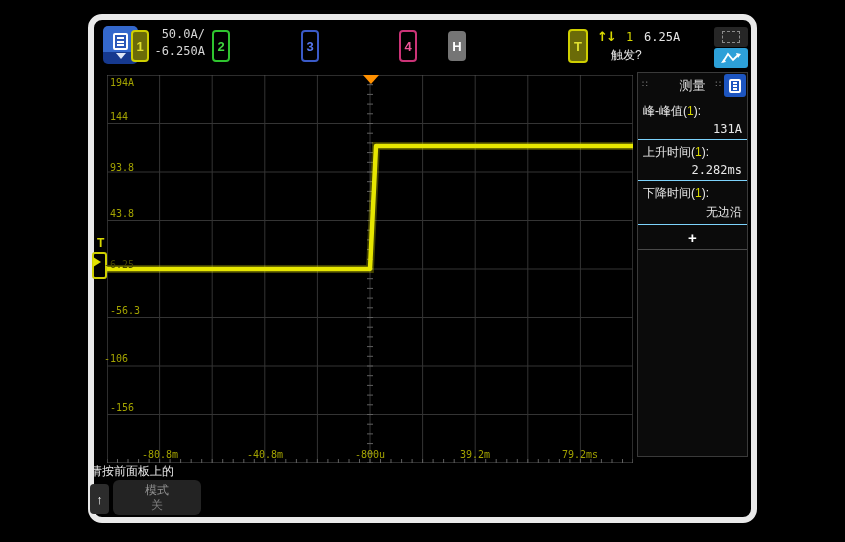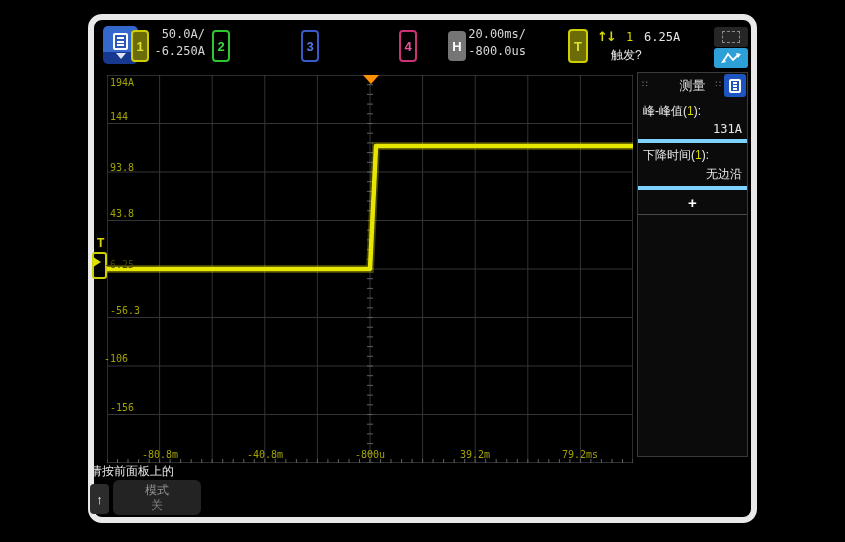--- a/index.html
+++ b/index.html
@@ -52,21 +52,21 @@
              border-bottom:5px solid transparent;border-left:8px solid #e0e000;}
   
   .panel{position:absolute;left:637px;top:72px;width:111px;height:385px;box-sizing:border-box;
          background:#0b0b0b;border:1px solid #3a3a3a;color:#e8e8e8;font-size:12px;}
   .panel-hd{position:relative;height:26px;display:flex;align-items:center;justify-content:center;color:#dcdcdc;font-size:13px;}
   .grip{position:absolute;top:6px;color:#8a8a8a;font-size:9px;letter-spacing:0;}
   .grip.l{left:4px;} .grip.r{right:26px;}
   .panel-menu{position:absolute;right:1px;top:1px;width:22px;height:23px;background:#1d55c0;border-radius:3px;
               display:flex;align-items:center;justify-content:center;}
   .doc-icon.sm{width:12px;height:14px;border-width:2px;background:#1d55c0;margin-top:0;}
-  .mi{padding:4px 5px 3px 5px;border-bottom:4px solid #7dd3fc;}
+  .mi{padding:4px 5px 3px 5px;border-bottom:1px solid #7dd3fc;}
   .mi .lab{white-space:nowrap;}
   .mi .val{text-align:right;margin-top:2px;}
   .yel{color:#d8d800;}
   .add-row{height:24px;display:flex;align-items:center;justify-content:center;border-bottom:1px solid #4a4a4a;
            color:#fff;font:bold 15px "Liberation Sans",sans-serif;}
   
   .menu-title{position:absolute;left:90px;top:463px;color:#e8e8e8;font-size:12px;}
   .up-btn{position:absolute;left:90px;top:484px;width:19px;height:30px;background:#2c2c2c;border-radius:4px;
           color:#fff;display:flex;align-items:center;justify-content:center;font-size:13px;}
   .mode-btn{position:absolute;left:113px;top:480px;width:88px;height:35px;background:#232323;border-radius:6px;
@@ -94,24 +94,20 @@
   <div class="chbox ch1">1</div>
   <div class="readout mono" style="left:150px;top:26px;width:55px;">
     <div>50.0A/</div>
     <div>-6.250A</div>
   </div>
   <div class="chbox ch2">2</div>
   <div class="chbox ch3">3</div>
   <div class="chbox ch4">4</div>
 
   <div class="hbox">H</div>
-  <div class="readout mono" style="left:468px;top:26px;width:58px;">
-    <div>20.00ms/</div>
-    <div>-800.0us</div>
-  </div>
 
   <div class="chbox ch1 tbox">T</div>
   <span class="trig-arrows">↑↓</span>
   <span class="trig-src mono">1</span>
   <span class="trig-lvl mono">6.25A</span>
   <span class="trig-status">触发?</span>
 
   <div class="zoombtn">
     <span class="dashed-rect"></span>
   </div>
@@ -274,20 +270,24 @@
             <i></i>
             <i></i>
           </span>
       </span>
     </div>
     <div class="mi">
       <div class="lab"><span>峰-峰值(</span><span class="yel">1</span><span>):</span></div>
       <div class="val mono">131A</div>
     </div>
     <div class="mi">
+      <div class="lab"><span>上升时间(</span><span class="yel">1</span><span>):</span></div>
+      <div class="val mono">2.282ms</div>
+    </div>
+    <div class="mi">
       <div class="lab"><span>下降时间(</span><span class="yel">1</span><span>):</span></div>
       <div class="val">无边沿</div>
     </div>
     <div class="add-row">+</div>
   </div>
 
   <span class="menu-title">请按前面板上的</span>
   <div class="up-btn">
     <span>↑</span>
   </div>

